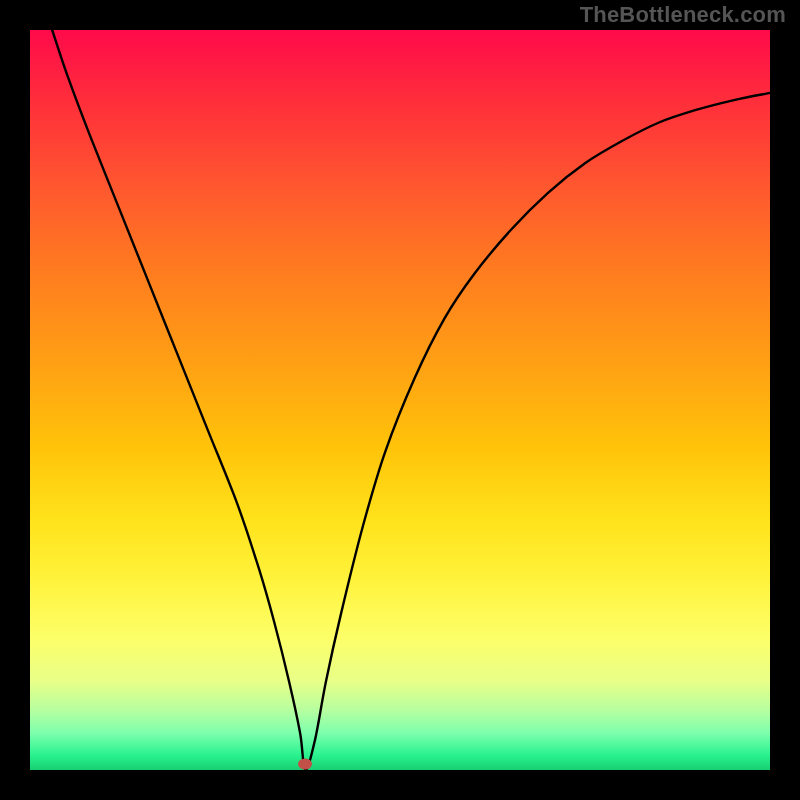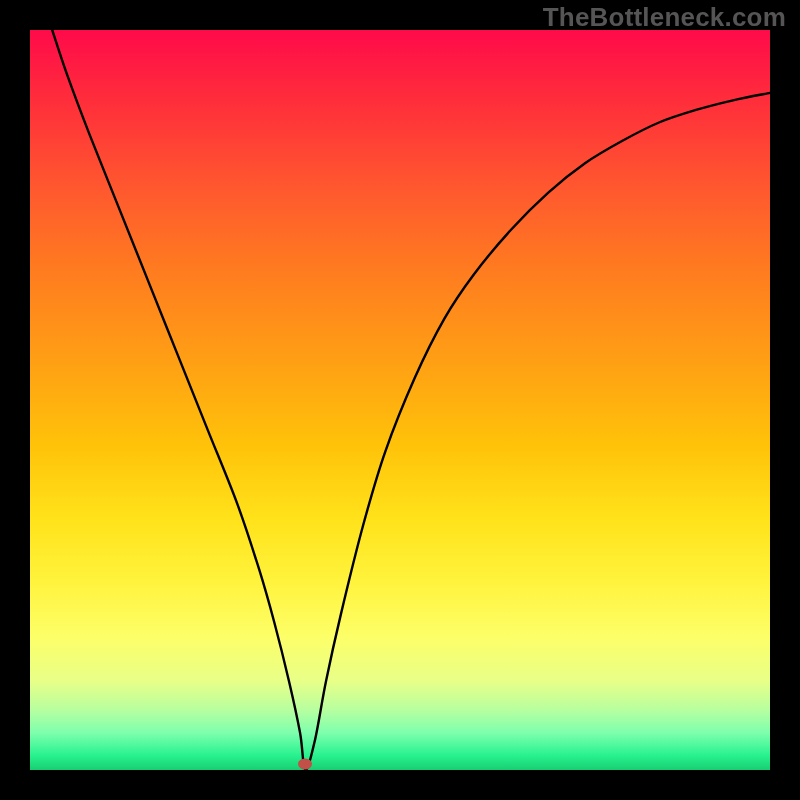--- a/index.html
+++ b/index.html
@@ -8,21 +8,21 @@
     width: 800px;
     height: 800px;
     background: #000;
     position: relative;
   }
   .watermark {
     position: absolute;
     top: 2px;
     right: 14px;
     font-family: Arial, Helvetica, sans-serif;
-    font-size: 26px;
+    font-size: 22px;
     font-weight: 600;
     color: #555;
     letter-spacing: 0.2px;
     text-align: center;
   }
   .plot {
     position: absolute;
     left: 30px;
     top: 30px;
     width: 740px;

